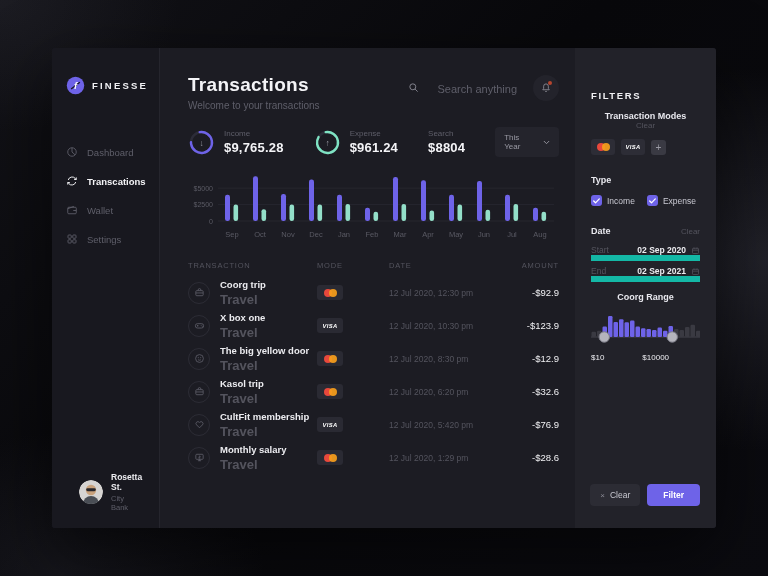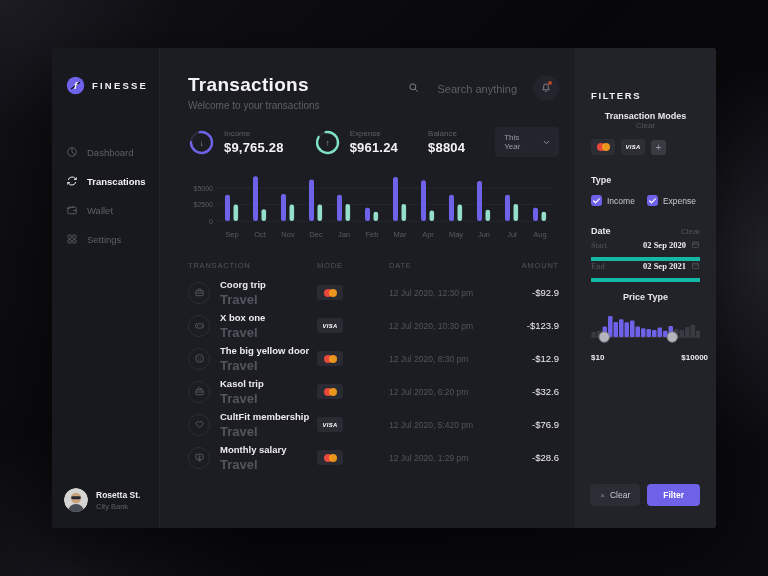--- a/index.html
+++ b/index.html
@@ -21,21 +21,21 @@
   
   .sidebar { width:108px; background:#18181f; border-right:1px solid #25252d; display:flex; flex-direction:column; padding:28px 0 16px; }
   .logo { display:flex; align-items:center; gap:7px; padding:0 14px; }
   .logo-mark { width:19px; height:19px; flex:0 0 19px; }
   .logo-text { color:#f1f1f4; font-size:9.5px; font-weight:bold; letter-spacing:2.2px; }
   nav { margin-top:44px; display:flex; flex-direction:column; gap:3px; }
   .nav-item { display:flex; align-items:center; gap:9px; padding:7px 14px; color:#5f5f6a; font-size:9.5px; cursor:pointer; }
   .nav-item.active { color:#f4f4f7; font-weight:bold; }
   .nav-item .nicon { width:12px; height:12px; display:inline-flex; }
   .nav-item .nicon svg { width:12px; height:12px; }
-  .side-user { margin-top:auto; display:flex; align-items:center; gap:8px; padding:0 12px; }
+  .side-user { margin-top:auto; display:flex; align-items:center; gap:8px; padding:0 27px; }
   .avatar { width:24px; height:24px; border-radius:50%; overflow:hidden; flex:0 0 24px; }
   .uname { color:#ececf0; font-size:8.5px; font-weight:bold; }
   .ubank { color:#5f5f6a; font-size:7.5px; margin-top:2px; }
   
   .main { flex:1; padding:26px 16px 0 28px; display:flex; flex-direction:column; min-width:0; }
   .head-row { display:flex; align-items:flex-start; }
   .page-title { color:#f4f4f7; font-size:19px; font-weight:bold; letter-spacing:.3px; }
   .page-sub { color:#5f5f6a; font-size:10px; margin-top:4px; }
   .search { display:flex; align-items:center; gap:19px; margin-left:auto; margin-top:8px; color:#5f5f6a; font-size:11px; cursor:text; }
   .search svg { width:11px; height:11px; }
@@ -84,28 +84,28 @@
   .f-clear { color:#54545e; font-size:8px; cursor:pointer; }
   .modes-row { display:flex; align-items:center; gap:6px; margin-top:9px; }
   .fmode { width:24px; height:16px; border-radius:3px; background:#2d2d36; display:flex; align-items:center; justify-content:center; cursor:pointer; }
   .fmode-add { width:15px; height:15px; border-radius:3px; background:#3a3a43; color:#9a9aa4; font-size:10px;
     display:flex; align-items:center; justify-content:center; cursor:pointer; }
   .type-row { display:flex; align-items:center; gap:12px; margin-top:10px; }
   .chk-item { display:flex; align-items:center; gap:5px; cursor:pointer; }
   .chk-box { width:11px; height:11px; border-radius:3px; background:#6e63e8; display:flex; align-items:center; justify-content:center; }
   .chk-box svg { width:7px; height:6px; }
   .chk-label { color:#c9c9d2; font-size:8.5px; }
-  .date-row { display:flex; align-items:flex-start; height:21px; border-bottom:4px solid #14b8a6; cursor:pointer;font-family:Liberation Serif, serif; }
+  .date-row { display:flex; align-items:flex-end; height:21px; border-bottom:6px solid #14b8a6; cursor:pointer; }
   .date-row:first-of-type { border-top:none; }
   .d-label { color:#54545e; font-size:8.5px; flex:1; }
   .d-value { color:#ececf0; font-size:8.5px; font-weight:bold; }
   .d-cal { color:#54545e; margin-left:5px; display:inline-flex; }
   .d-cal svg { width:9px; height:9px; }
   .pr-wrap { margin-top:8px; position:relative; }
-  .pr-labels { display:flex; color:#ececf0; font-size:8px; font-weight:bold; margin-top:3px;gap:39px; }
+  .pr-labels { display:flex; color:#ececf0; font-size:8px; font-weight:normal; margin-top:3px; }
   .pr-max { margin-left:38px; }
   .f-btns { position:absolute; left:0; right:16px; bottom:22px; display:flex; justify-content:flex-end; gap:7px; }
   .btn-clear { background:#2c2c34; color:#c9c9d2; border-radius:4px; font-size:8.5px; padding:6px 10px;
     display:flex; align-items:center; gap:5px; cursor:pointer; }
   .btn-clear .x { color:#8a8a94; font-size:8px; }
   .btn-filter { background:#6e63e8; color:#fff; border-radius:4px; font-size:8.5px; font-weight:bold;
     padding:6px 16px; cursor:pointer; }
   .mt20 { margin-top:20px; } .mt22 { margin-top:10px;flex-direction:column; }
   text { font-family:"Liberation Sans", sans-serif; }
 </style>
@@ -228,21 +228,21 @@
       <circle cx="13.5" cy="13.5" r="10.5" fill="none" stroke="#7fe3c3" stroke-width="2.4" stroke-linecap="round" stroke-dasharray="56.737163323831666 65.97344572538566" transform="rotate(-100 13.5 13.5)"></circle>
       <text x="13.5" y="16.6" text-anchor="middle" font-size="8.5" fill="#9a9aa4">↑</text>
             </svg></span>
           <span>
             <div class="stat-label">Expense</div>
             <div class="stat-value">$961.24</div>
           </span>
         </div>
         <div class="stat">
           <span>
-            <div class="stat-label">Balance</div>
+            <div class="stat-label">Search</div>
             <div class="stat-value">$8804</div>
           </span>
         </div>
         <span class="period-btn">
           <span>This Year</span>
           <span style="display: inline-flex; width: 7px;">
             <svg viewBox="0 0 12 8" fill="none" stroke="currentColor" stroke-width="1.6">
               <path d="M1.5 1.5 6 6l4.5-4.5"></path>
             </svg>
           </span>
@@ -511,21 +511,21 @@
       <span class="d-value">02 Sep 2021</span>
       <span class="d-cal">
         <svg viewBox="0 0 24 24" fill="none" stroke="currentColor" stroke-width="2">
             <rect x="4" y="6" width="16" height="14" rx="2"></rect>
             <path d="M4 11h16M8 4v4M16 4v4"></path>
           </svg>
       </span>
     </div>
 
     <div class="f-sec-head mt22">
-      <span class="f-sec-label">Price Type</span>
+      <span class="f-sec-label">Coorg Range</span>
     </div>
     <div class="pr-wrap" id="pricerange"><svg width="109" height="36" viewBox="0 0 109 36">
           <line x1="0" y1="27" x2="109" y2="27" stroke="#3a3a42" stroke-width="1.5"></line>
           <rect x="0.5" y="21.75" width="4.5" height="5.25" rx="1.2" fill="#3a3a42"></rect>
           <rect x="6" y="20.7" width="4.5" height="6.3" rx="1.2" fill="#3a3a42"></rect>
           <rect x="11.5" y="16.5" width="4.5" height="10.5" rx="1.2" fill="#6e63e8"></rect>
           <rect x="17" y="6" width="4.5" height="21" rx="1.2" fill="#6e63e8"></rect>
           <rect x="22.5" y="11.88" width="4.5" height="15.12" rx="1.2" fill="#6e63e8"></rect>
           <rect x="28" y="9.150000000000002" width="4.5" height="17.849999999999998" rx="1.2" fill="#6e63e8"></rect>
           <rect x="33.5" y="12.3" width="4.5" height="14.7" rx="1.2" fill="#6e63e8"></rect>

